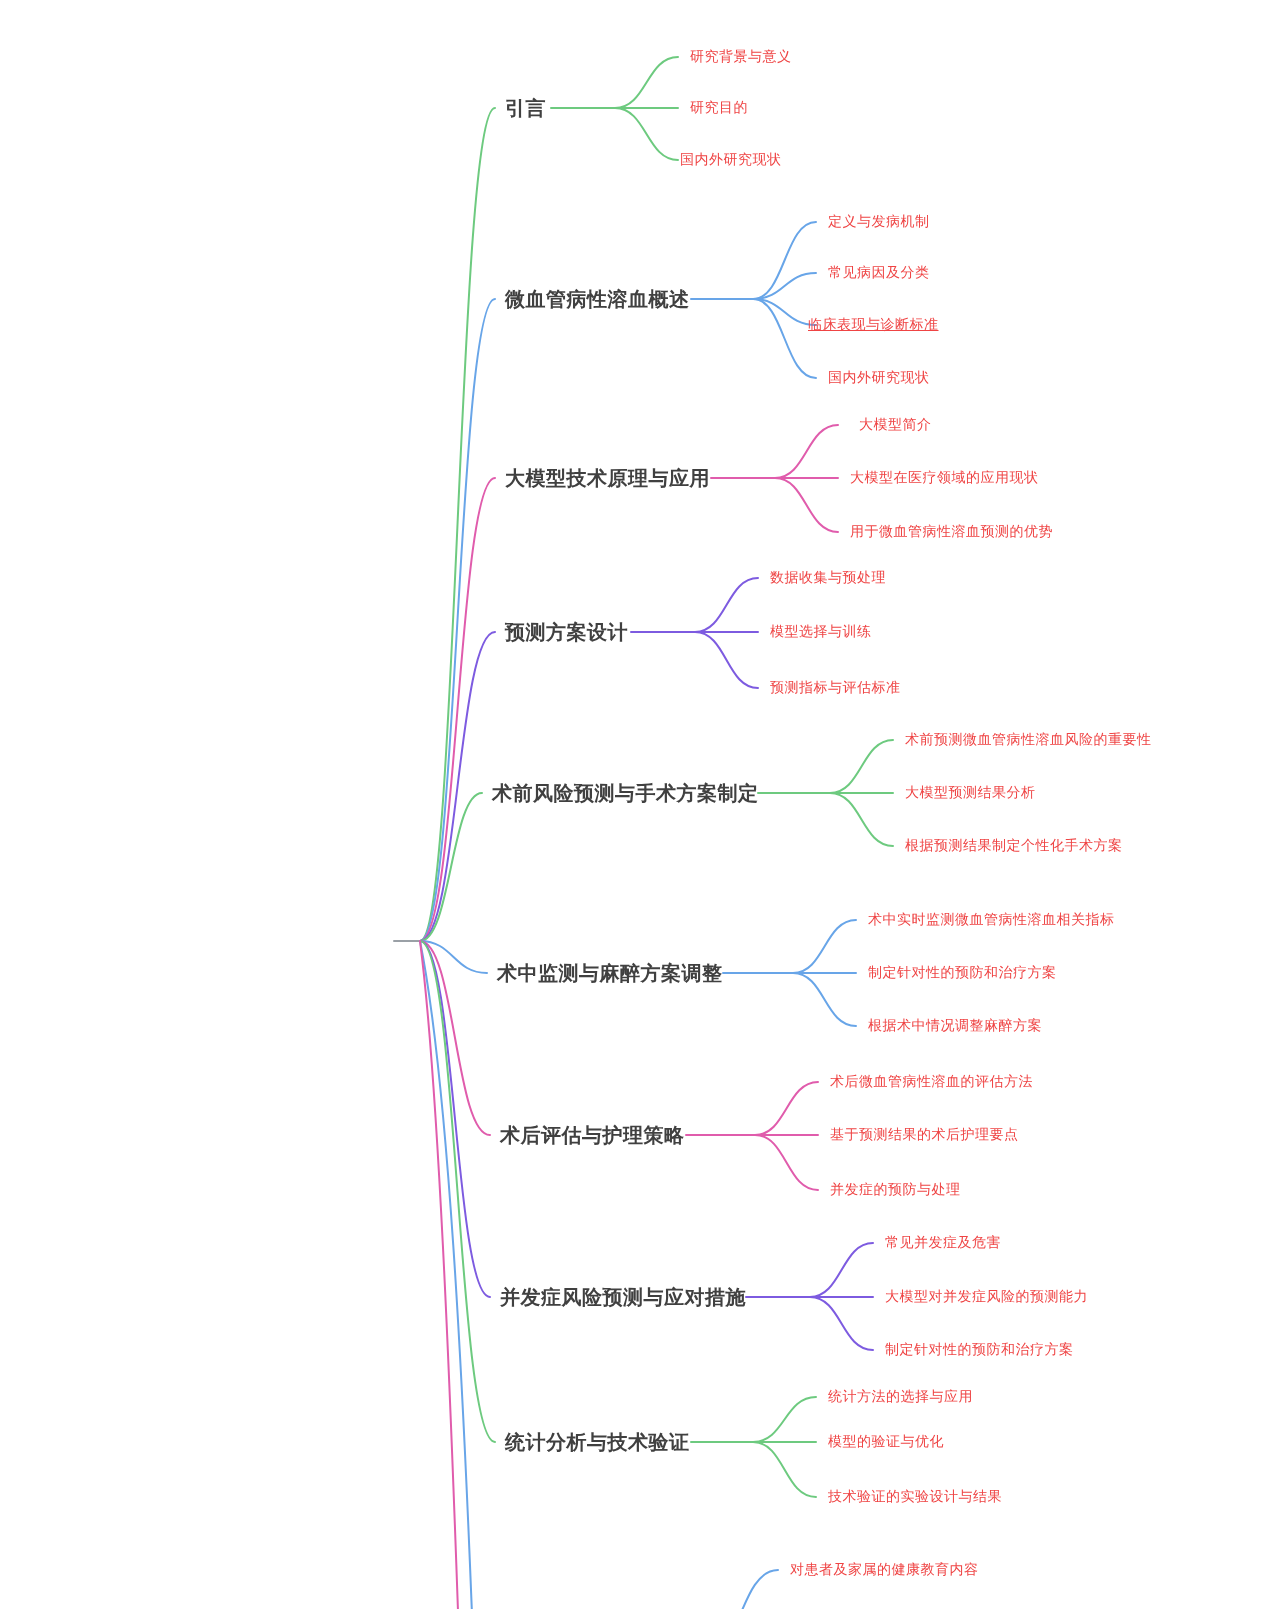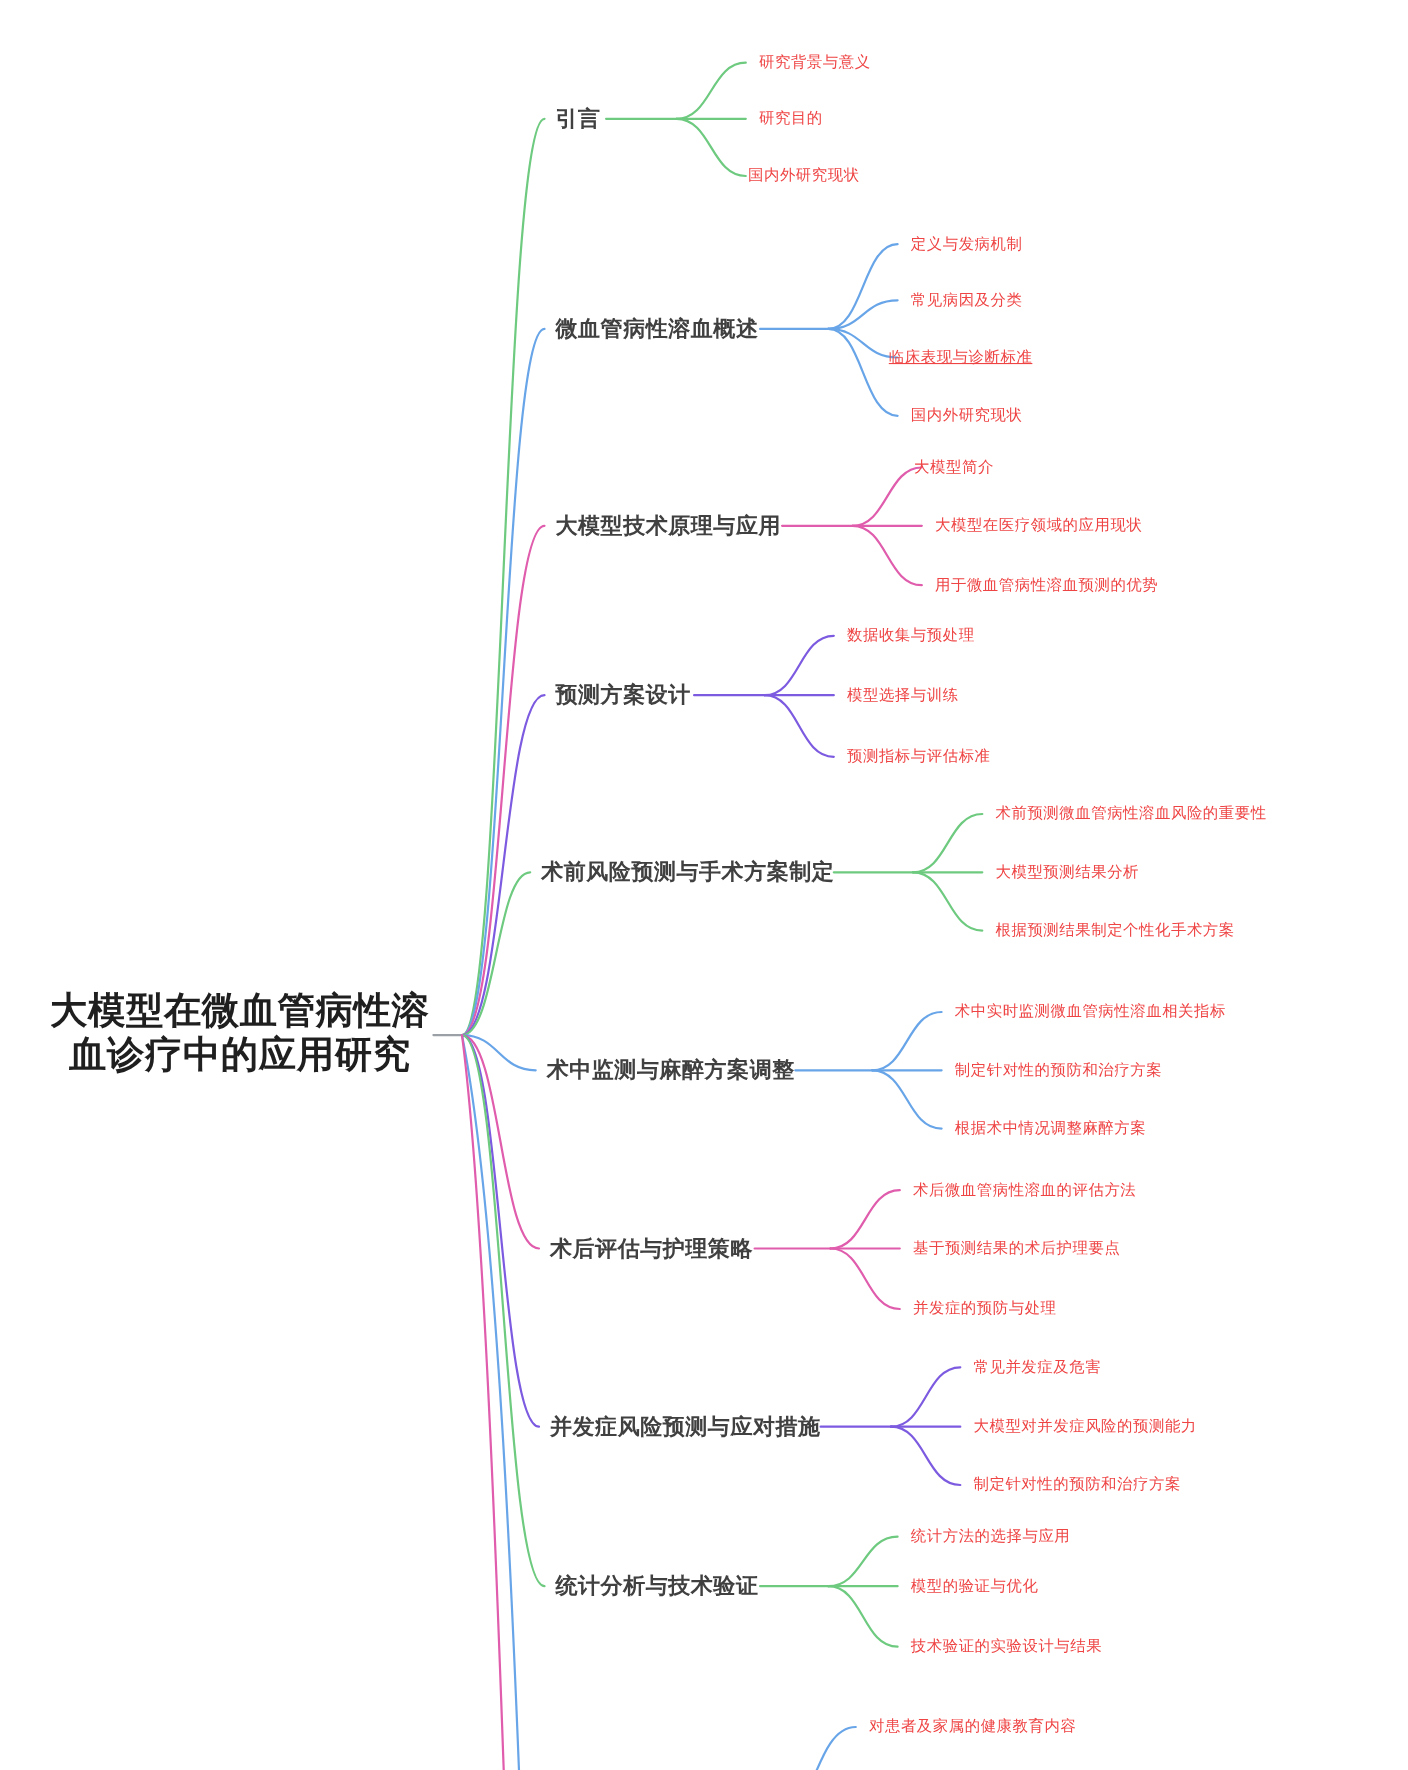--- a/index.html
+++ b/index.html
@@ -92,36 +92,32 @@
       <path d="M810,1297 C841.5,1297 841.5,1350 873,1350" stroke="#7d5be0" stroke-width="2"></path>
       <path d="M420,941 C457.5,941 457.5,1442 495,1442" stroke="#6dca7f" stroke-width="2"></path>
       <path d="M691,1442 L753,1442" stroke="#6dca7f" stroke-width="2"></path>
       <path d="M753,1442 C784.5,1442 784.5,1397 816,1397" stroke="#6dca7f" stroke-width="2"></path>
       <path d="M753,1442 C784.5,1442 784.5,1442 816,1442" stroke="#6dca7f" stroke-width="2"></path>
       <path d="M753,1442 C784.5,1442 784.5,1497 816,1497" stroke="#6dca7f" stroke-width="2"></path>
       <path d="M420,941 C448,1080 463,1380 473,1640" stroke="#68a5e8" stroke-width="2"></path>
       <path d="M700,1665 C739,1665 739,1570 778,1570" stroke="#68a5e8" stroke-width="2"></path>
       <path d="M420,941 C438,1080 450,1380 459,1640" stroke="#e05cac" stroke-width="2"></path>
     </svg>
-  <div class="root-node">
-    <div>大模型在微血管病性溶</div>
-    <div>血诊疗中的应用研究</div>
-  </div>
   <div id="nodes">
       <div class="branch-label" style="left: 505px; top: 108px;">引言</div>
       <div class="child-label" style="left: 690px; top: 57px;">研究背景与意义</div>
       <div class="child-label" style="left: 690px; top: 108px;">研究目的</div>
       <div class="child-label" style="left: 680px; top: 160px;">国内外研究现状</div>
       <div class="branch-label" style="left: 505px; top: 299px;">微血管病性溶血概述</div>
       <div class="child-label" style="left: 828px; top: 222px;">定义与发病机制</div>
       <div class="child-label" style="left: 828px; top: 273px;">常见病因及分类</div>
       <div class="child-label" style="left: 808px; top: 325px; text-decoration: underline;">临床表现与诊断标准</div>
       <div class="child-label" style="left: 828px; top: 378px;">国内外研究现状</div>
       <div class="branch-label" style="left: 505px; top: 478px;">大模型技术原理与应用</div>
-      <div class="child-label" style="left: 831px; top: 425px;">大模型简介</div>
+      <div class="child-label" style="left: 859px; top: 425px;">大模型简介</div>
       <div class="child-label" style="left: 850px; top: 478px;">大模型在医疗领域的应用现状</div>
       <div class="child-label" style="left: 850px; top: 532px;">用于微血管病性溶血预测的优势</div>
       <div class="branch-label" style="left: 505px; top: 632px;">预测方案设计</div>
       <div class="child-label" style="left: 770px; top: 578px;">数据收集与预处理</div>
       <div class="child-label" style="left: 770px; top: 632px;">模型选择与训练</div>
       <div class="child-label" style="left: 770px; top: 688px;">预测指标与评估标准</div>
       <div class="branch-label" style="left: 492px; top: 793px;">术前风险预测与手术方案制定</div>
       <div class="child-label" style="left: 905px; top: 740px;">术前预测微血管病性溶血风险的重要性</div>
       <div class="child-label" style="left: 905px; top: 793px;">大模型预测结果分析</div>
       <div class="child-label" style="left: 905px; top: 846px;">根据预测结果制定个性化手术方案</div>

